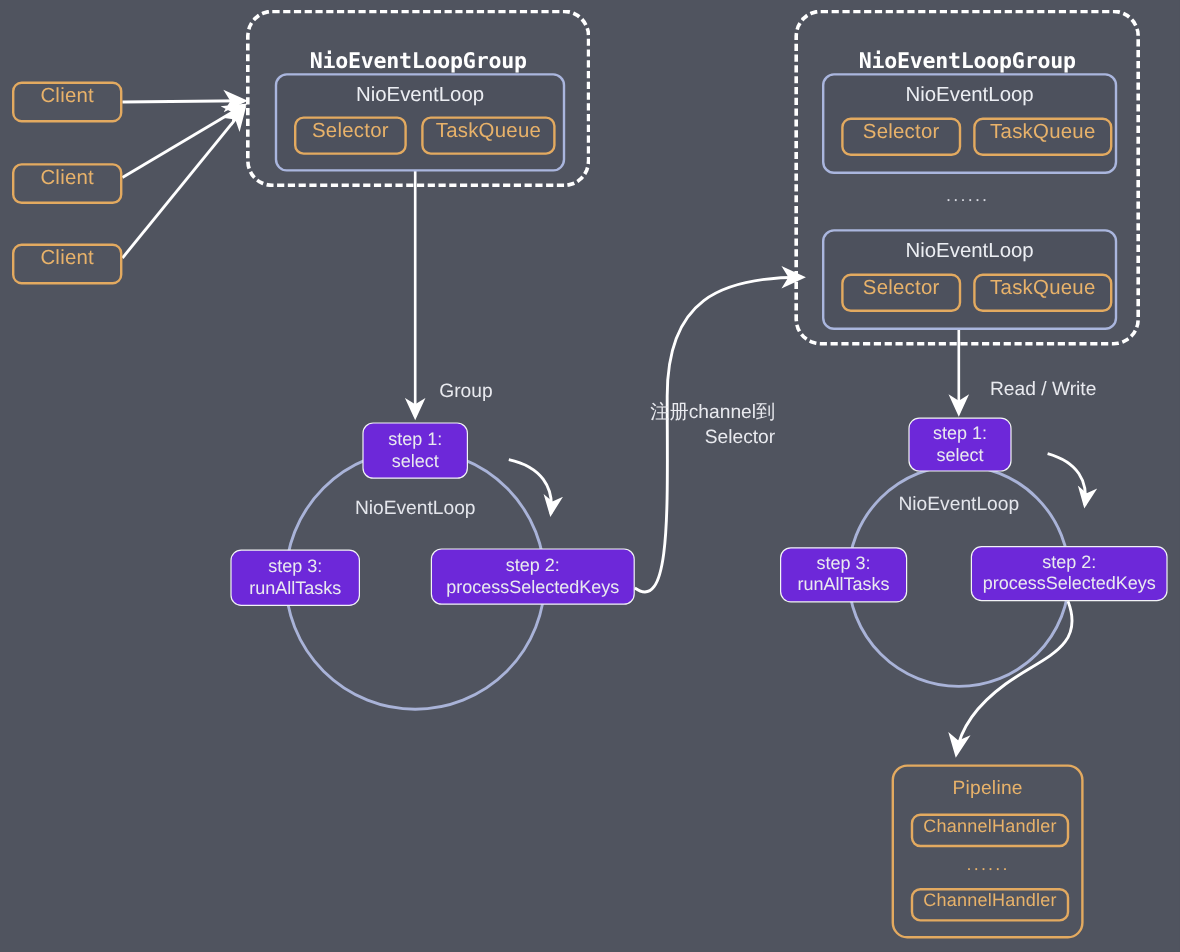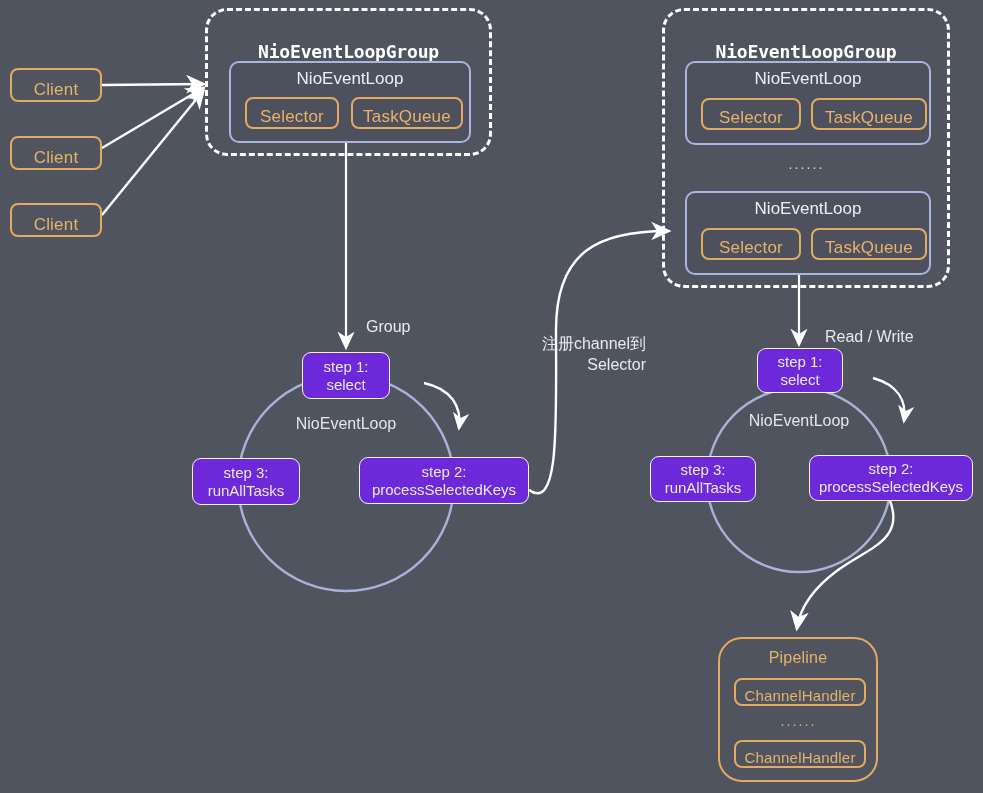--- a/index.html
+++ b/index.html
@@ -24,21 +24,21 @@
 
   
   .orange-box {
     position: absolute;
     box-sizing: border-box;
     border: 2px solid #e3aa60;
     border-radius: 8px;
     color: #e8b26a;
     background: transparent;
     display: flex;
-    align-items: flex-end;
+    align-items: flex-start;
     justify-content: center;
     font-size: 17px;
     letter-spacing: .2px;
   }
 
   
   .loop-box {
     position: absolute;
     box-sizing: border-box;
     border: 2px solid #aab6de;
@@ -233,40 +233,40 @@
   <div class="step-box" style="left:192px; top:458px; width:108px; height:47px;">
     <span>step 3:</span>
     <span>runAllTasks</span>
   </div>
 
   <div class="plain-label center" style="left:516px; top:333px; width:130px;text-align:right;">
     <div>注册channel到</div>
     <div>Selector</div>
   </div>
 
-  <div class="plain-label" style="left:825px; top:328px;">Read / Write</div>
+  <div class="plain-label" style="left:825px; top:316px;">Read / Write</div>
 
   <div class="loop-center-label" style="left:699px; top:412px; width:200px;">NioEventLoop</div>
 
   <div class="step-box" style="left:757px; top:348px; width:86px; height:45px;">
     <span>step 1:</span>
     <span>select</span>
   </div>
 
   <div class="step-box" style="left:809px; top:455px; width:164px; height:46px;">
     <span>step 2:</span>
     <span>processSelectedKeys</span>
   </div>
 
   <div class="step-box" style="left:650px; top:456px; width:106px; height:46px;">
     <span>step 3:</span>
     <span>runAllTasks</span>
   </div>
 
-  <div class="orange-box" style="left:718px; top:637px; width:160px; height:145px; border-radius:24px; display:block;">
+  <div class="orange-box" style="left:743px; top:637px; width:160px; height:145px; border-radius:13px; display:block;">
     <div style="position:absolute; left:0; right:0; top:10px; text-align:center; color:#e8b26a; font-size:16px;">Pipeline</div>
 
     <div class="orange-box" style="left:14px; top:39px; width:132px; height:28px; font-size:15px;">
       <span>ChannelHandler</span>
     </div>
 
     <div class="ellipsis-dots orange" style="left:0; right:0; top:76px;">······</div>
 
     <div class="orange-box" style="left:14px; top:101px; width:132px; height:28px; font-size:15px;">
       <span>ChannelHandler</span>

